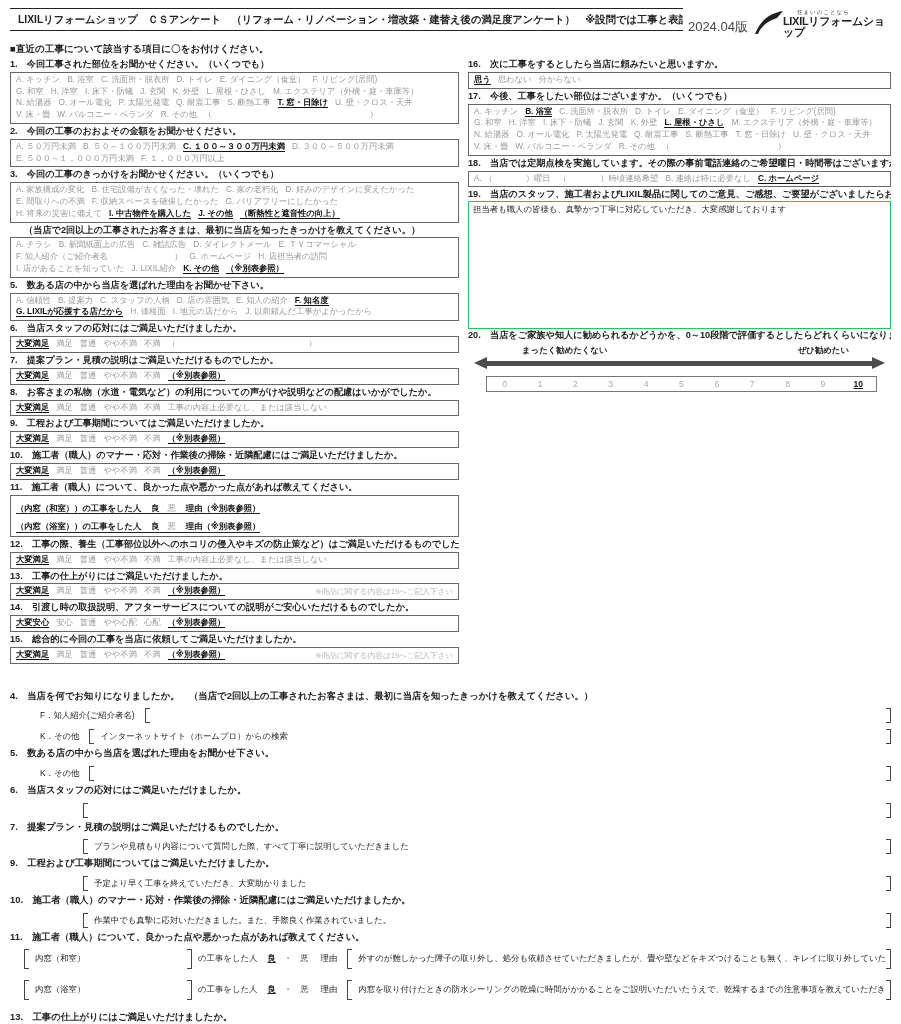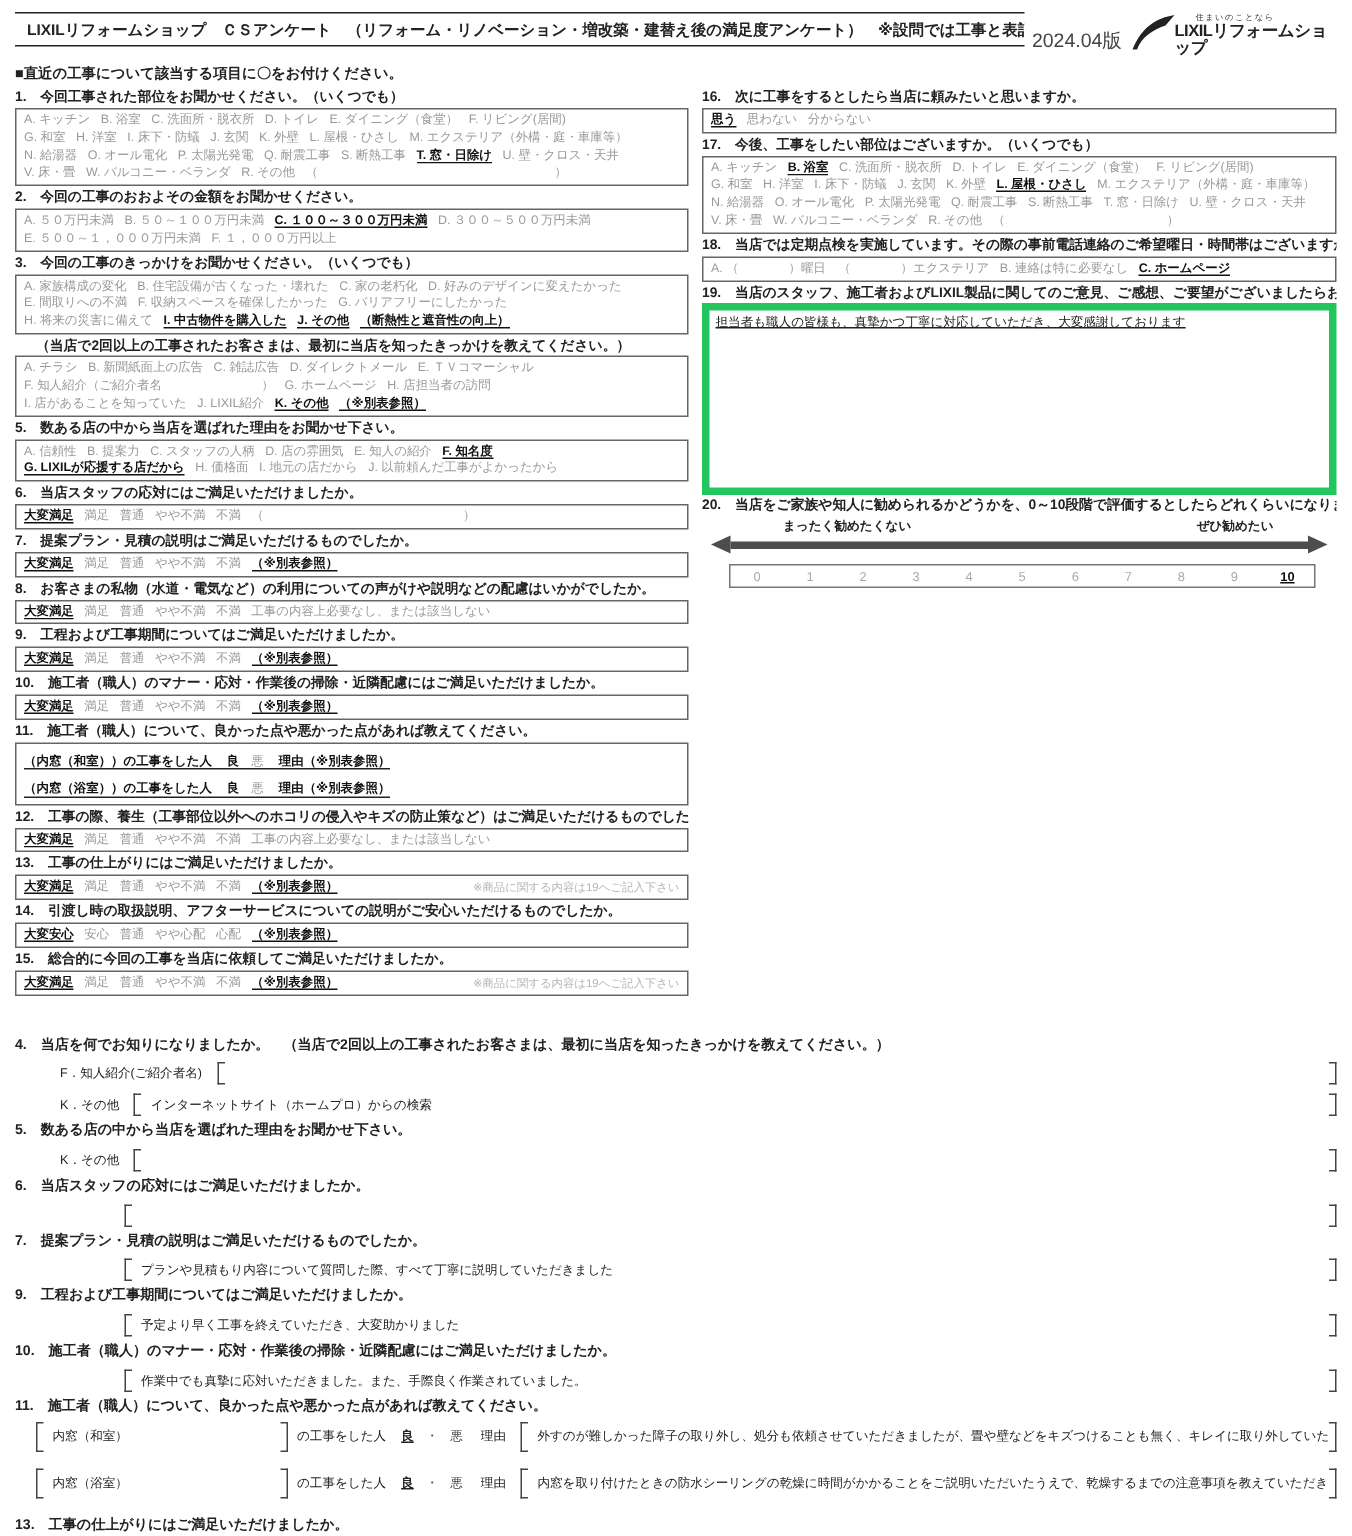--- a/index.html
+++ b/index.html
@@ -34,21 +34,21 @@
   .note { float: right; color: #b5b5b5; font-size: 7.6px; padding-top: 2px; }
 
   
   .urow-wrap { line-height: 1.15; }
   .urow { display: inline-block; border-bottom: 1.1px solid #222; font-size: 8.3px; font-weight: bold; color: #111; margin: 1px 0; white-space: nowrap; }
   .urow .bad { color: #999; font-weight: normal; }
   .urow .good { margin: 0 8px 0 10px; }
   .urow .post { margin-left: 10px; }
 
   
-  .ta { border: 5px solid #22c55e; height: 128px; font-size: 8.4px; padding: 2px 4px; line-height: 1.35; overflow: hidden; text-decoration: underline; }
+  .ta { border: 1px solid #22c55e; height: 128px; font-size: 8.4px; padding: 2px 4px; line-height: 1.35; overflow: hidden; }
 
   
   .scale { margin: 3px 2px 0; }
   .scale-labels { display: flex; justify-content: space-between; font-size: 8.4px; font-weight: bold; padding: 0 40px 0 52px; }
   .arrow { display: flex; align-items: center; margin: 1px 4px 0; }
   .ah { width: 0; height: 0; border-top: 6px solid transparent; border-bottom: 6px solid transparent; }
   .ah.left { border-right: 13px solid #4d4d4d; }
   .ah.right { border-left: 13px solid #4d4d4d; }
   .abar { flex: 1; height: 5px; background: #4d4d4d; }
   .scale-box { border: 1px solid #777; display: flex; margin: 7px 12px 0 16px; padding: 2px 0; }
@@ -214,21 +214,21 @@
           <div class="q-box">
             <div class="opt-line"><span class="opt">A. キッチン</span><span class="opt sel">B. 浴室</span><span class="opt">C. 洗面所・脱衣所</span><span class="opt">D. トイレ</span><span class="opt">E. ダイニング（食堂）</span><span class="opt">F. リビング(居間)</span></div>
             <div class="opt-line"><span class="opt">G. 和室</span><span class="opt">H. 洋室</span><span class="opt">I. 床下・防蟻</span><span class="opt">J. 玄関</span><span class="opt">K. 外壁</span><span class="opt sel">L. 屋根・ひさし</span><span class="opt">M. エクステリア（外構・庭・車庫等）</span></div>
             <div class="opt-line"><span class="opt">N. 給湯器</span><span class="opt">O. オール電化</span><span class="opt">P. 太陽光発電</span><span class="opt">Q. 耐震工事</span><span class="opt">S. 断熱工事</span><span class="opt">T. 窓・日除け</span><span class="opt">U. 壁・クロス・天井</span></div>
             <div class="opt-line"><span class="opt">V. 床・畳</span><span class="opt">W. バルコニー・ベランダ</span><span class="opt">R. その他</span><span class="opt">（　　　　　　　　　　　　　）</span></div>
           </div>
         </div>
         <div class="q">
           <div class="q-title">18.　当店では定期点検を実施しています。その際の事前電話連絡のご希望曜日・時間帯はございますか。</div>
           <div class="q-box">
-            <div class="opt-line"><span class="opt">A. （　　　　）曜日　（　　　　）エクステリア</span><span class="opt">B. 連絡は特に必要なし</span><span class="opt sel">C. ホームページ</span></div>
+            <div class="opt-line"><span class="opt">A. （　　　　）曜日　（　　　　）時頃連絡希望</span><span class="opt">B. 連絡は特に必要なし</span><span class="opt sel">C. ホームページ</span></div>
           </div>
         </div>
         <div class="q">
           <div class="q-title">19.　当店のスタッフ、施工者およびLIXIL製品に関してのご意見、ご感想、ご要望がございましたらお聞かせください。</div>
           <div class="ta">担当者も職人の皆様も、真摯かつ丁寧に対応していただき、大変感謝しております</div>
         </div>
         <div class="q">
           <div class="q-title">20.　当店をご家族や知人に勧められるかどうかを、0～10段階で評価するとしたらどれくらいになりますか？</div>
           <div class="scale">
             <div class="scale-labels">

